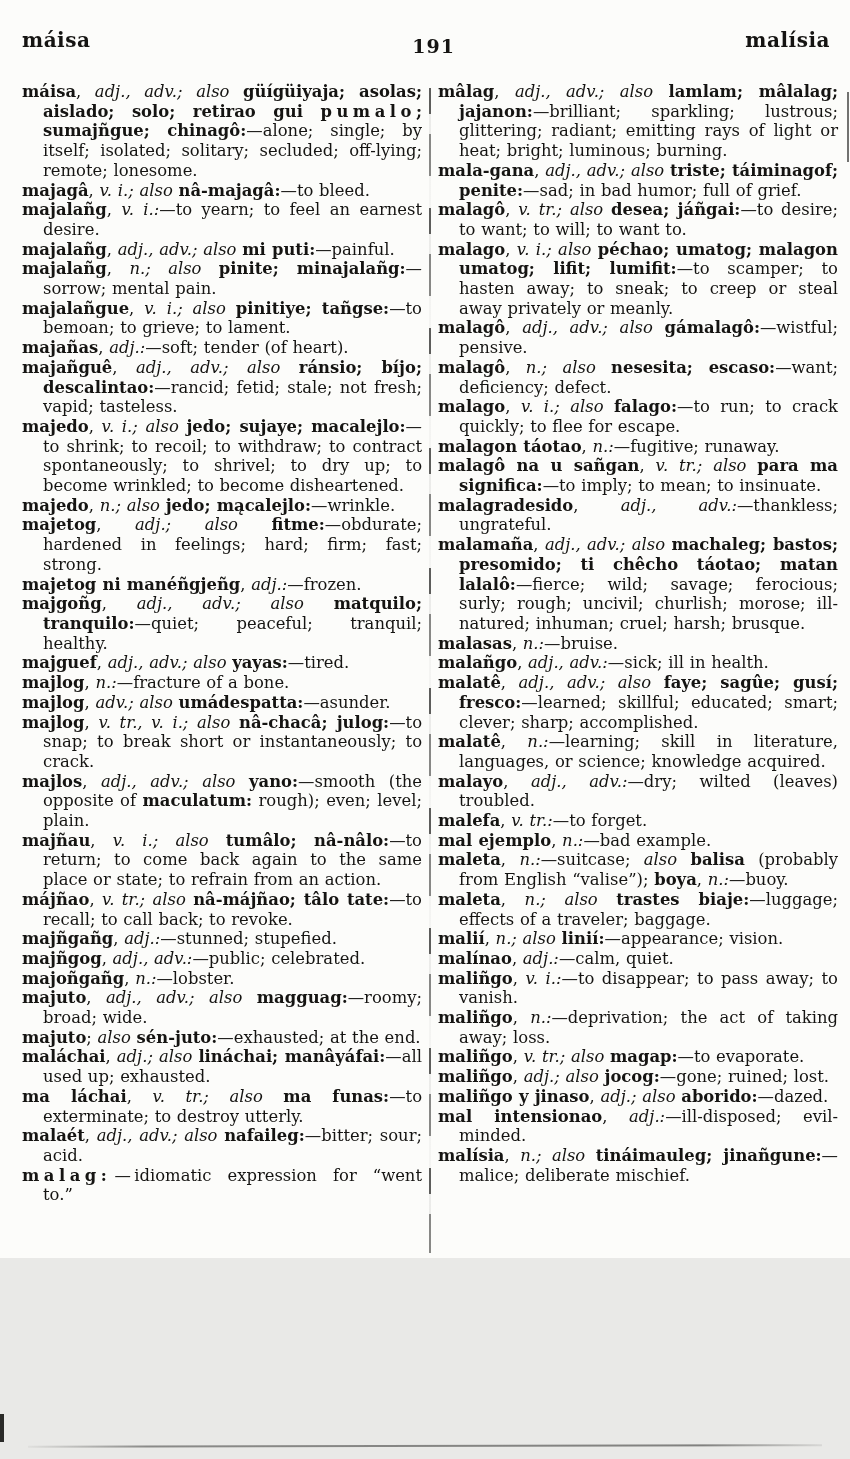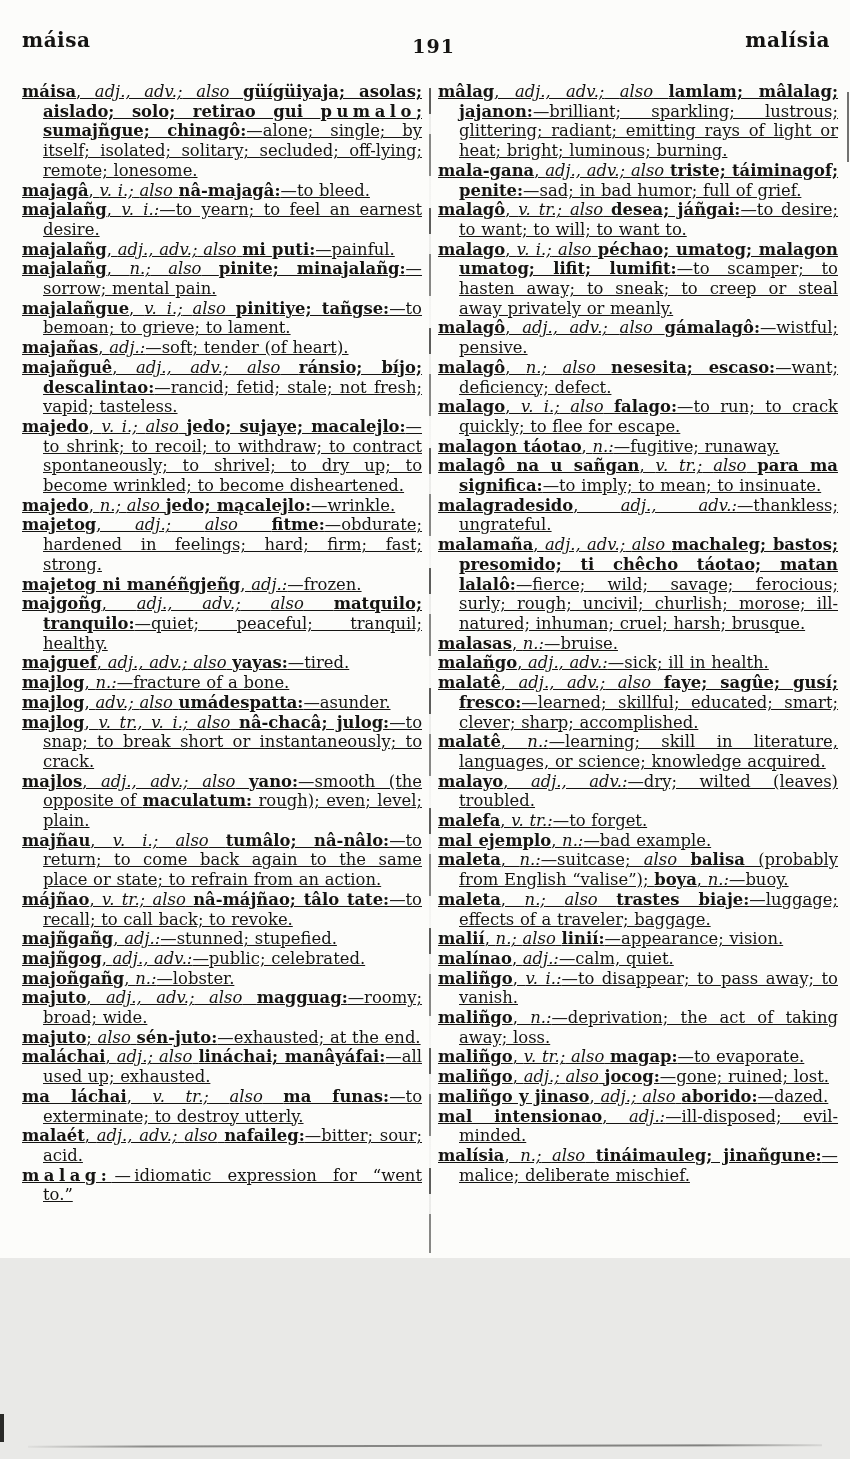--- a/index.html
+++ b/index.html
@@ -25,21 +25,20 @@
     position:absolute;top:82px;left:22px;width:816px;
     display:flex;gap:16px;
   }
   .col{width:400px;}
   .entry{
     margin:0;
     padding-left:21px;text-indent:-21px;
     text-align:justify;
     font-size:16.4px;line-height:19.7px;
     word-spacing:.5px;
-    text-decoration:underline;
   }
   .entry .b{font-weight:bold;}
   .entry .i{font-style:italic;}
   .entry .sp{font-weight:bold;letter-spacing:4.5px;}
   .entry .n{font-weight:normal;}
   
   .divider{
     position:absolute;left:429px;top:88px;height:1165px;width:2px;
     background:repeating-linear-gradient(to bottom,
       rgba(40,40,38,.75) 0 26px, rgba(40,40,38,.08) 26px 46px,

